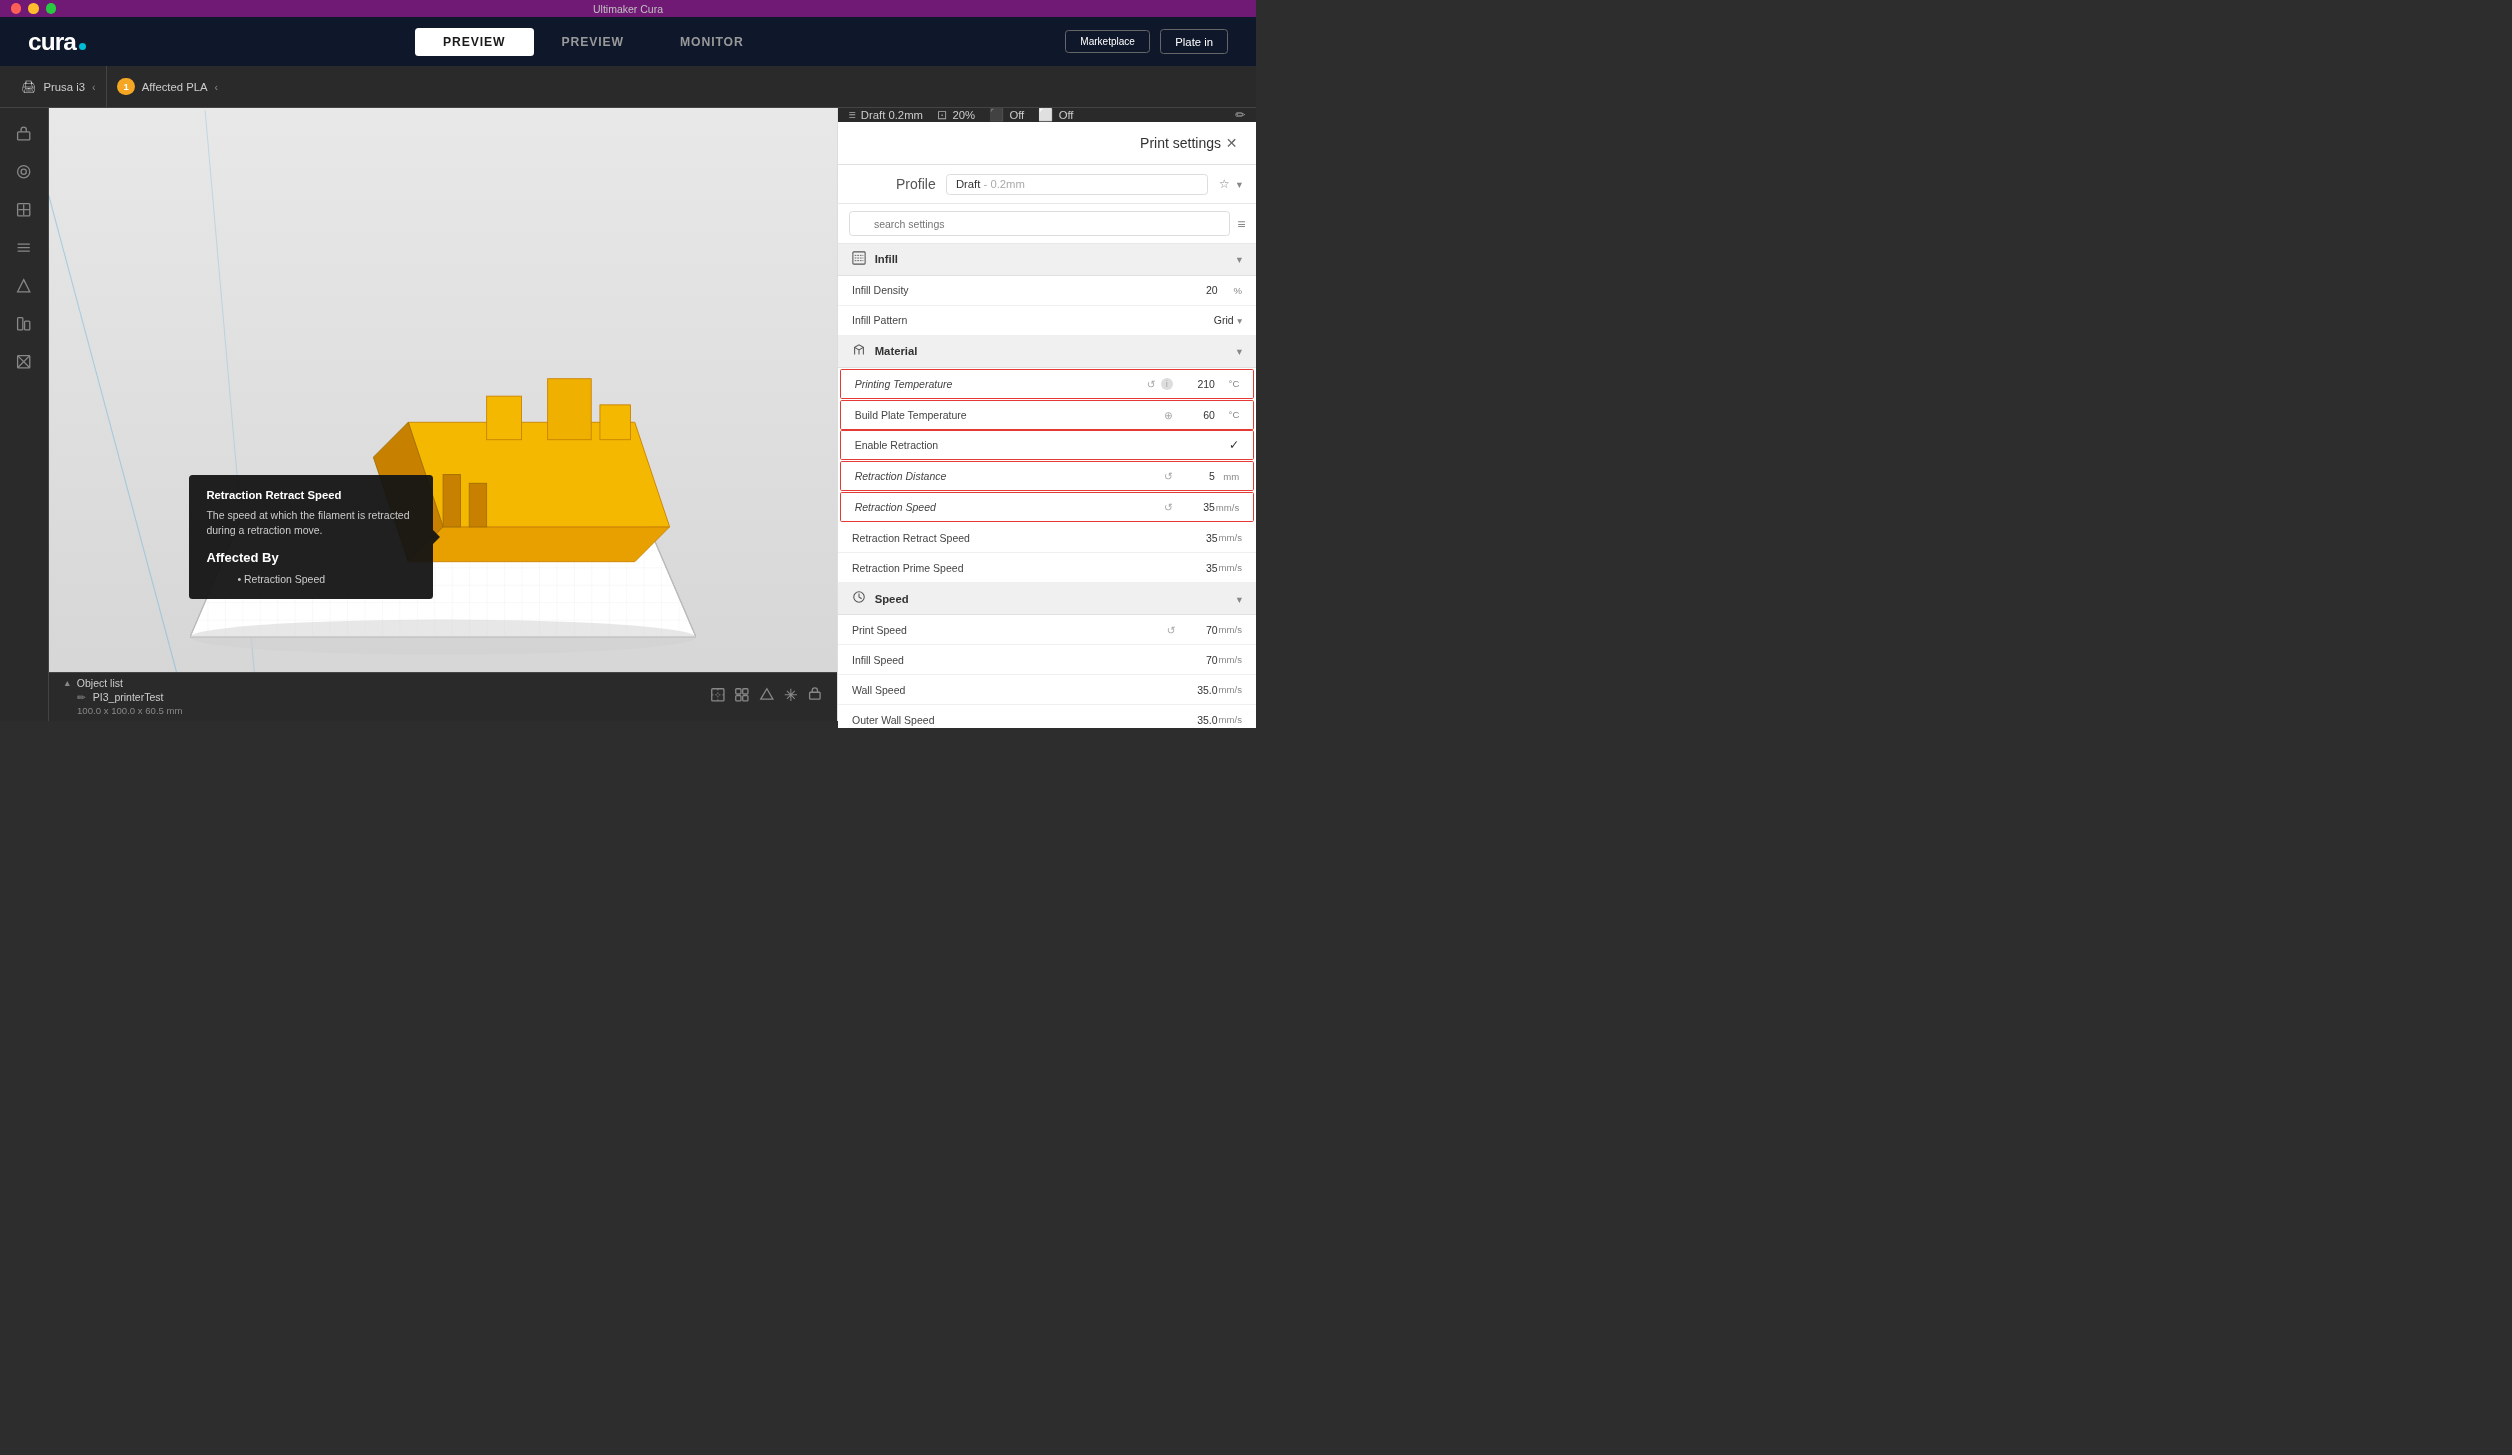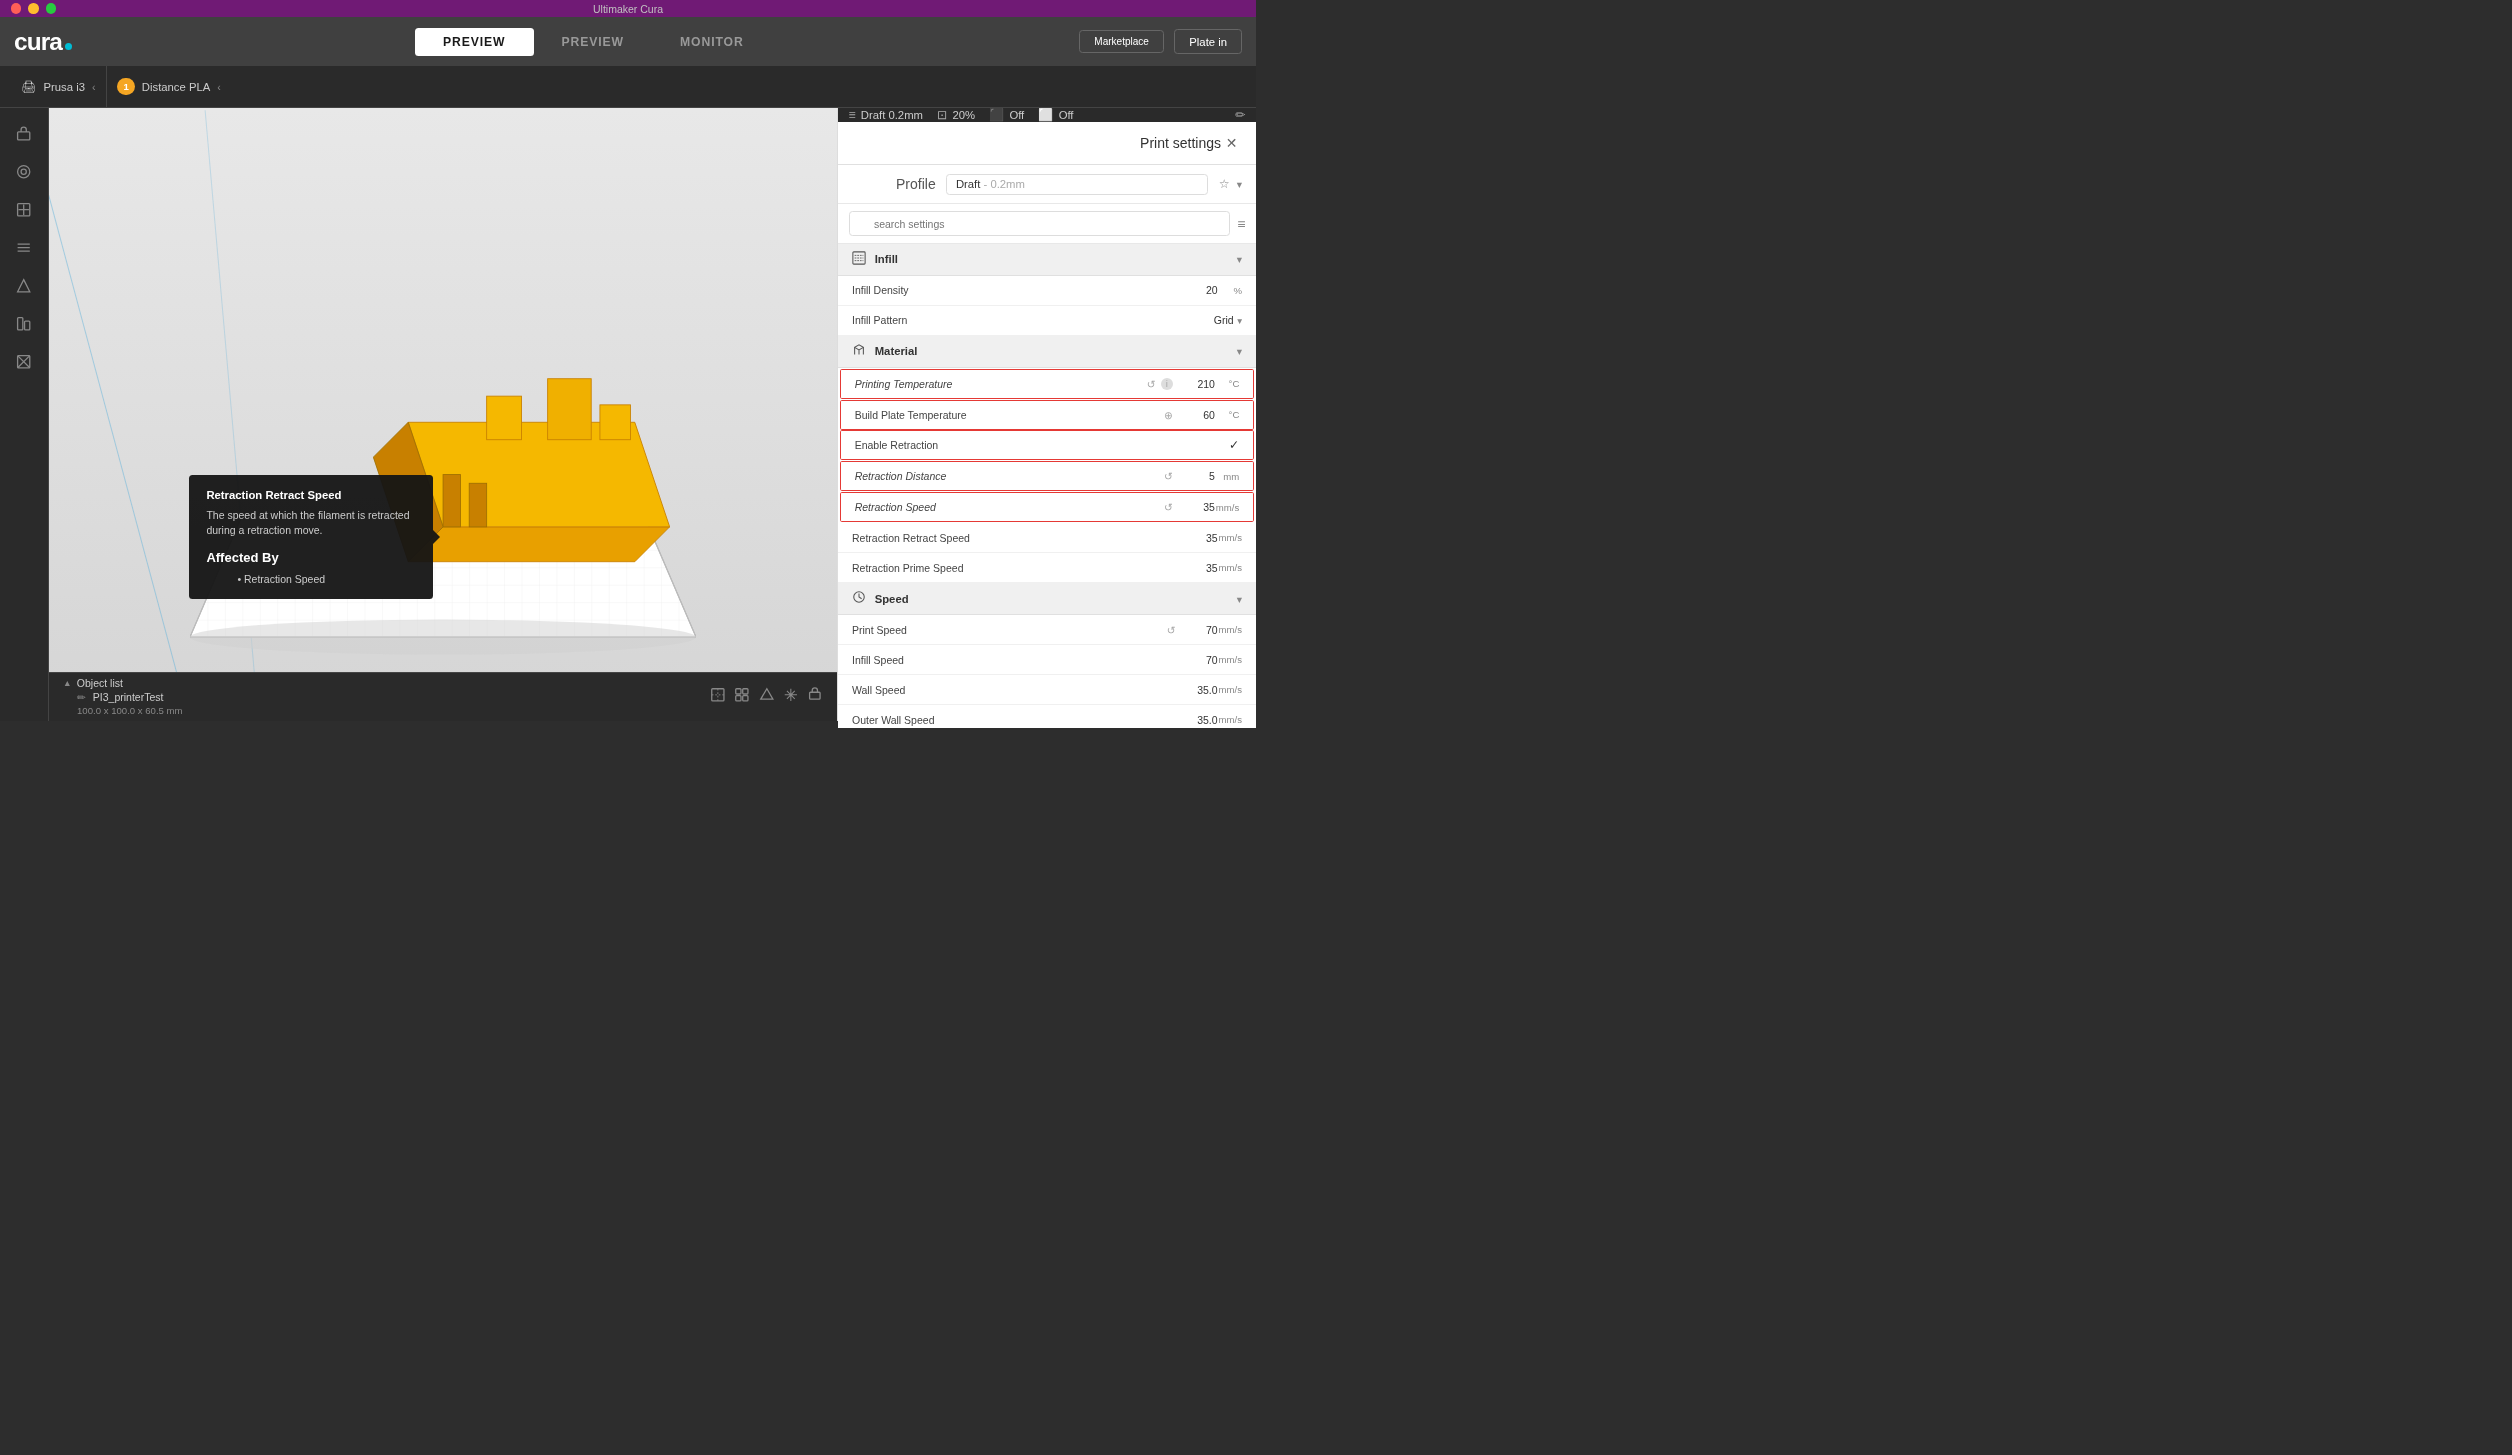--- a/index.html
+++ b/index.html
@@ -37,24 +37,24 @@
     .tb-min { background: #ffbd2e; }
     .tb-max { background: #28ca41; }
     .titlebar-title {
       color: #c0c0c0;
       font-size: 10.5px;
     }
 
     
     .topnav {
       height: 49px;
-      background: #404040;
-      display: flex;
-      align-items: center;
-      padding: 0 14px;
+      background: #0f172a;
+      display: flex;
+      align-items: center;
+      padding: 0 28px;
       gap: 5px;
     }
     .logo {
       display: flex;
       align-items: center;
       gap: 1.7px;
       margin-right: 35px;
     }
     .logo-text {
       font-size: 24.4px;
@@ -582,21 +582,21 @@
 </div>
 
 <div class="toolbar">
   <div class="toolbar-section">
     <span class="toolbar-icon">🖨</span>
     <span class="toolbar-text">Prusa i3</span>
     <span class="chevron">‹</span>
   </div>
   <div class="toolbar-section">
     <div class="profile-badge">1</div>
-    <span class="toolbar-text">Distance PLA</span>
+    <span class="toolbar-text">Affected PLA</span>
     <span class="chevron">‹</span>
   </div>
 </div>
 
 <div class="main-area">
 
   <div class="left-sidebar">
     <div class="sidebar-icon">
       <svg width="17.4" height="17.4" viewBox="0 0 20 20" fill="none">
         <rect x="3" y="8" width="14" height="9" rx="1" stroke="#888" stroke-width="1.5" fill="none"></rect>

